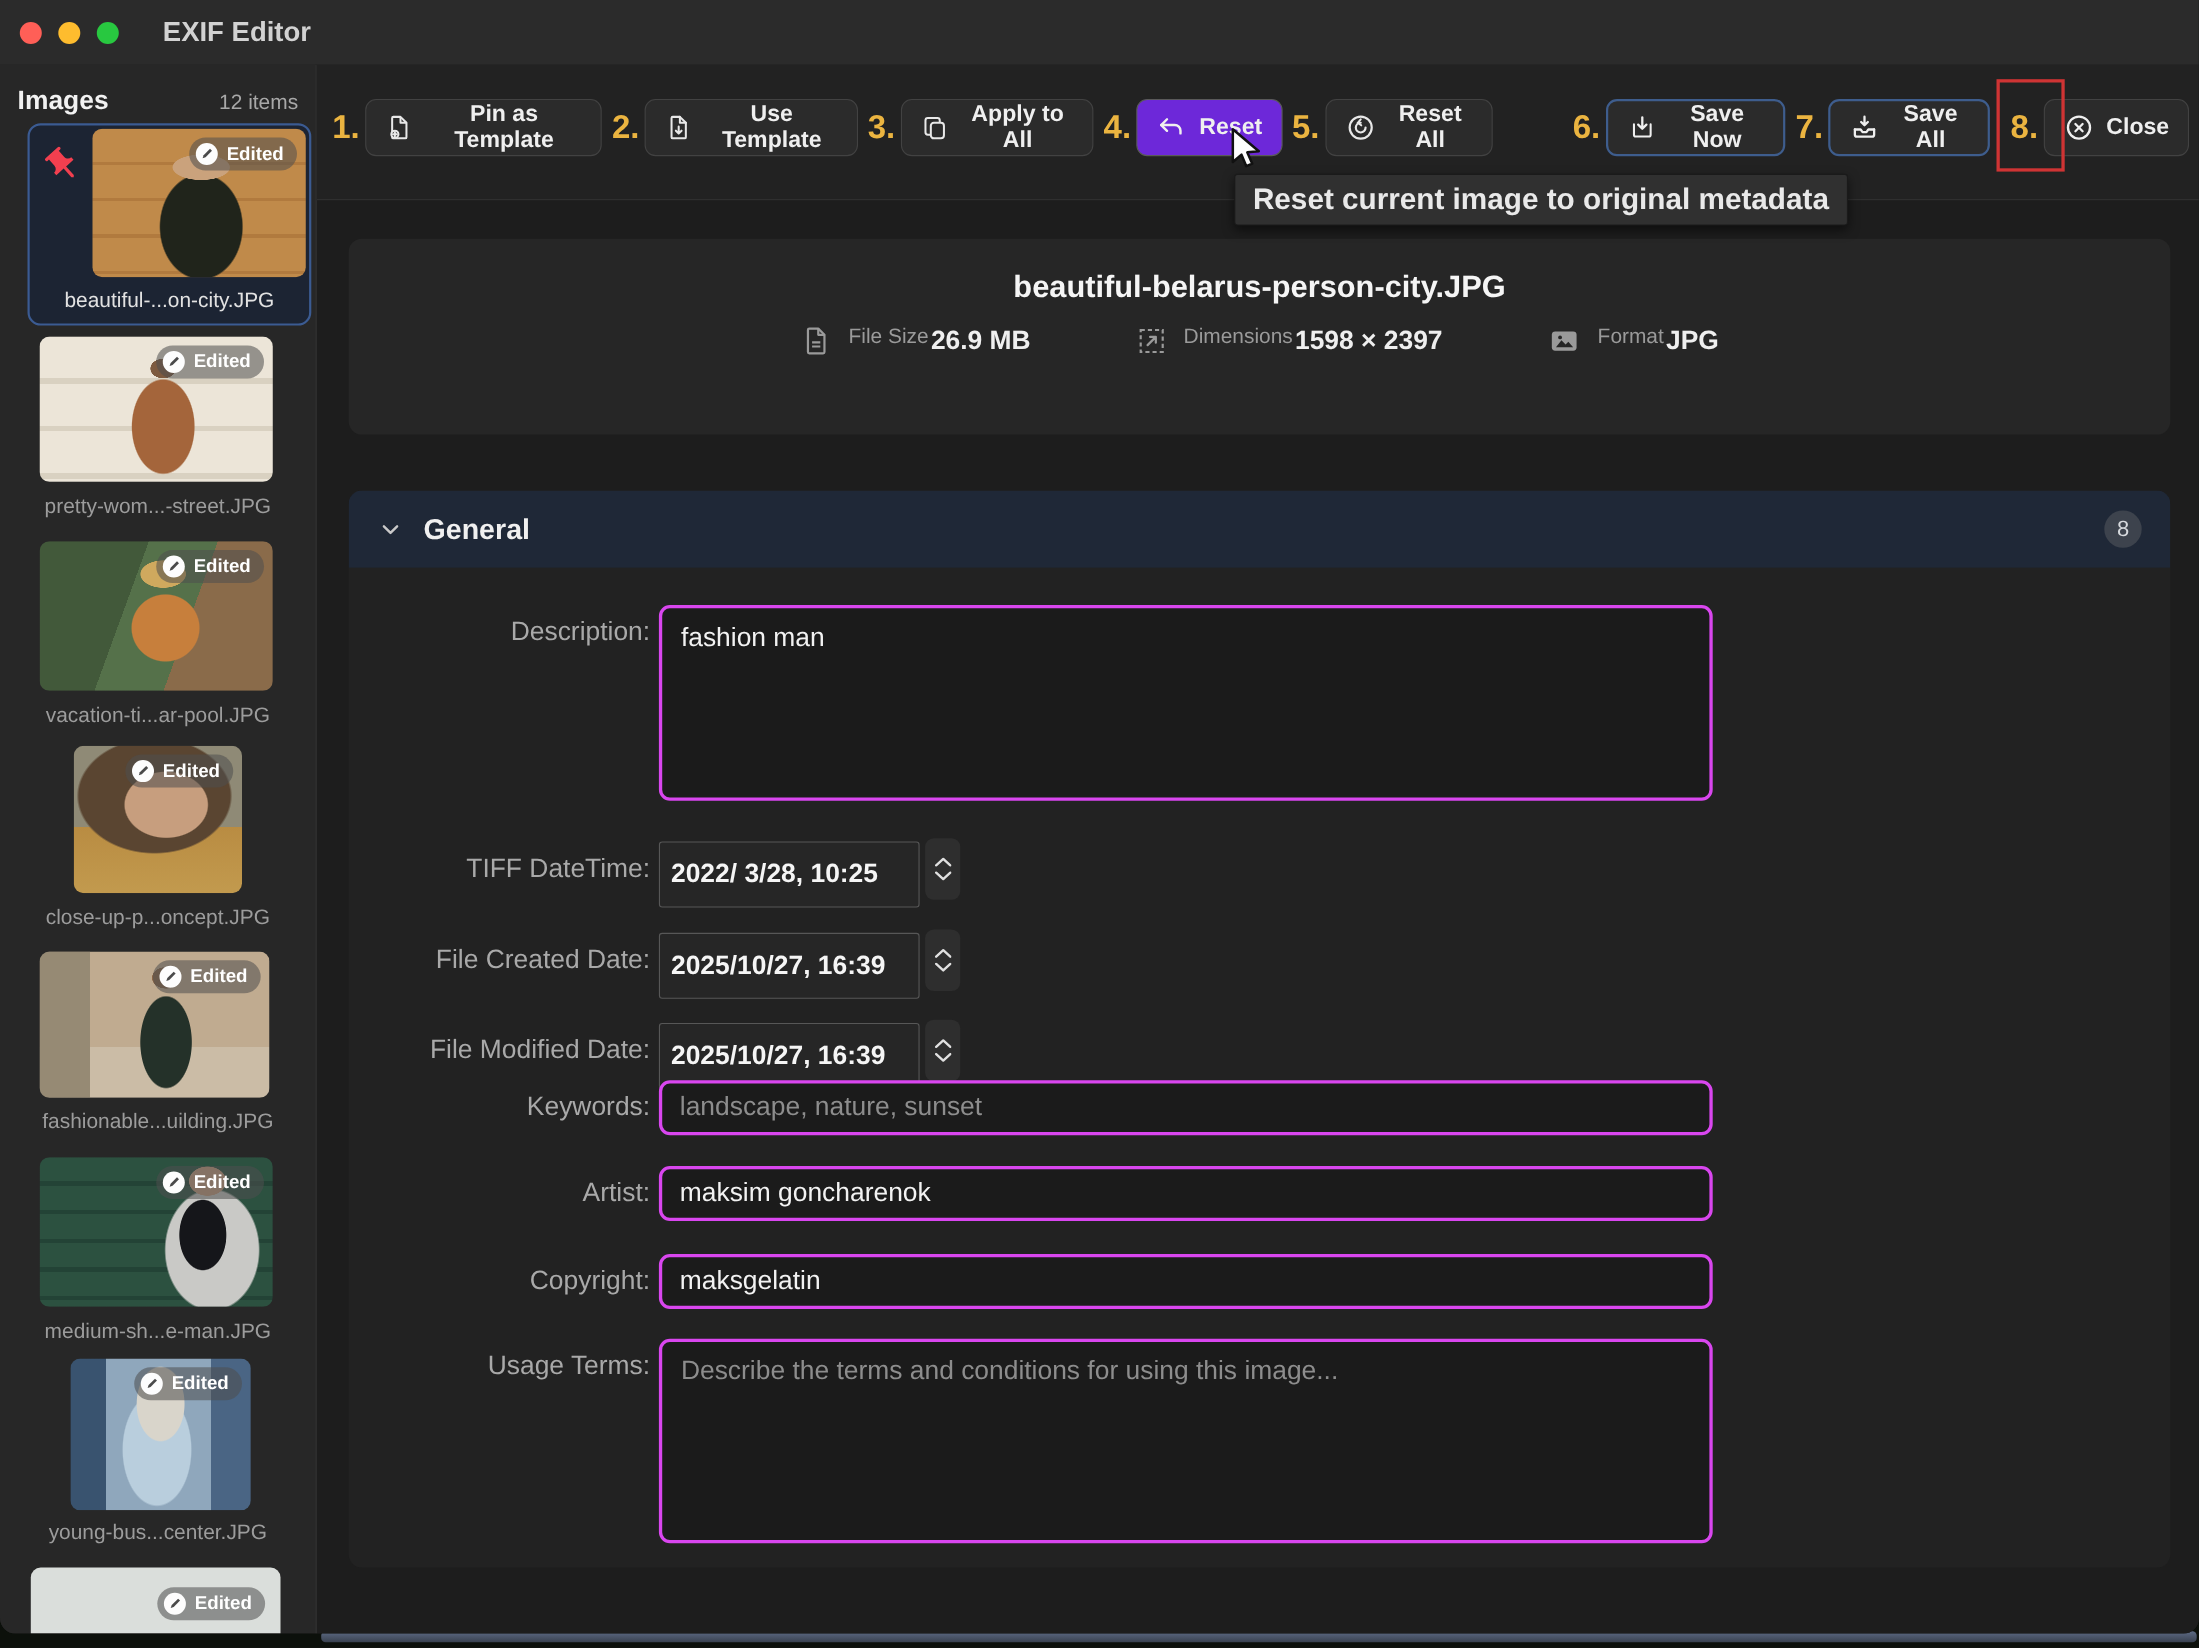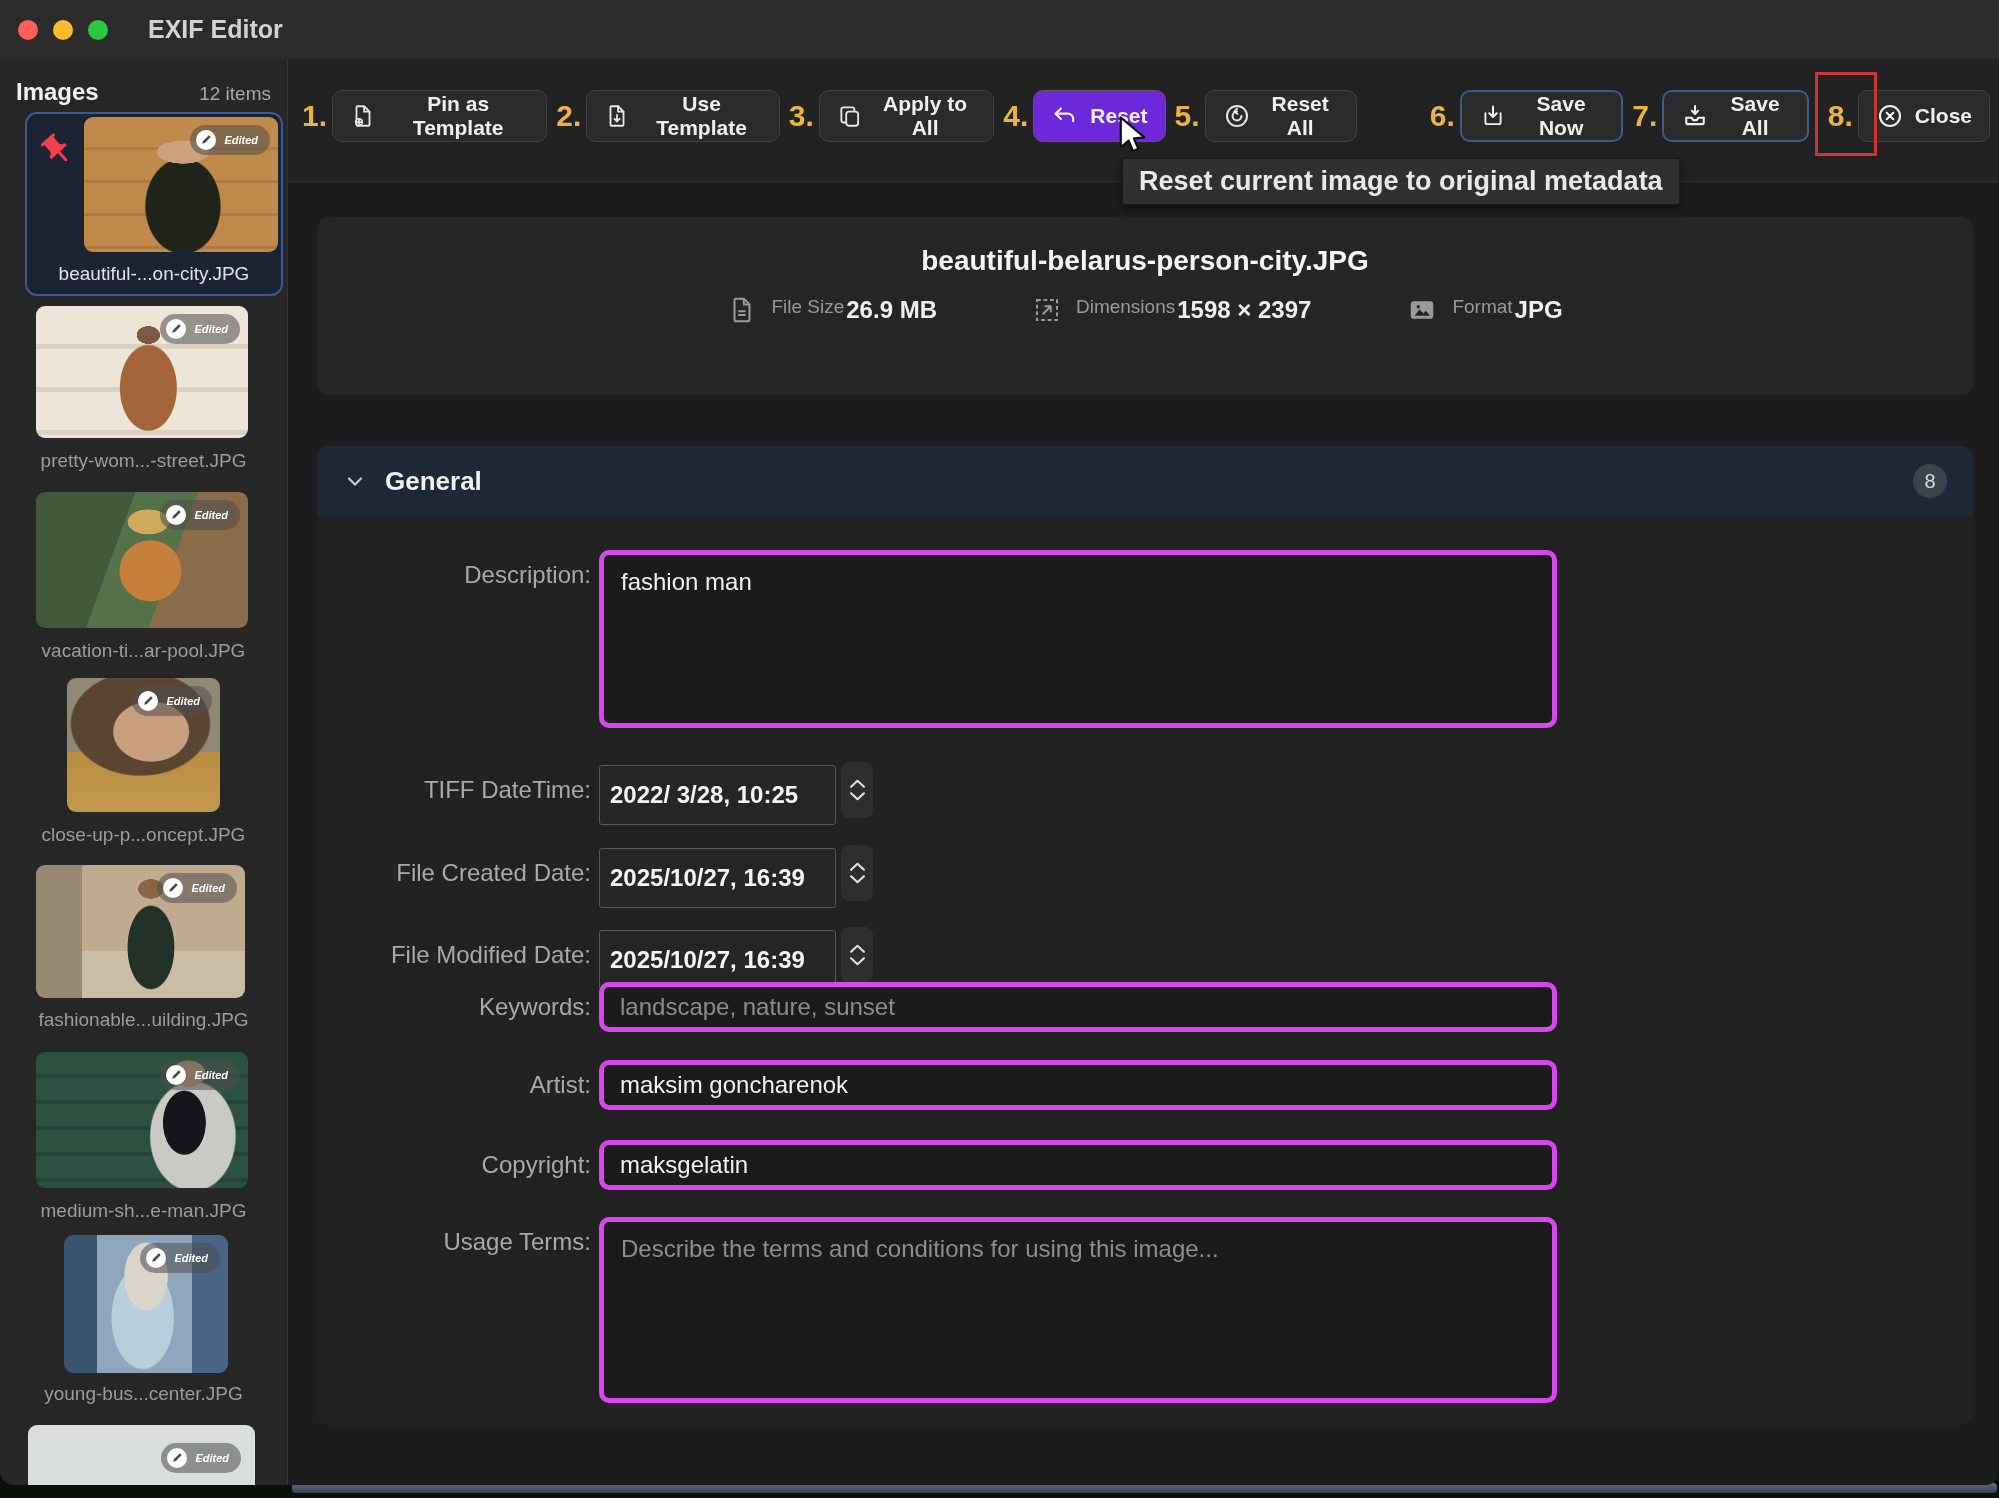--- a/index.html
+++ b/index.html
@@ -78,21 +78,21 @@
       radial-gradient(36% 72% at 74% 62%,#c9c9c6 0 55%,transparent 57%),
       repeating-linear-gradient(180deg,#2c5140 0 22px,#234336 22px 26px);}
   .t7{background:
       radial-gradient(26% 48% at 50% 30%,#d9d5cb 0 50%,transparent 52%),
       radial-gradient(34% 66% at 48% 60%,#b9cedd 0 55%,transparent 57%),
       linear-gradient(90deg,#39536f 0 20%,#8fa7bc 20% 78%,#4a6584 78%);}
   .t8{background:
       linear-gradient(180deg,#dadedb 0 55%,#c9cfc8 55% 62%,#47663c 62% 74%,#76a34e 74% 100%);}
   .edited-badge{position:absolute;top:8px;right:8px;display:flex;align-items:center;gap:7px;
     padding:4px 12px 4px 5px;background:rgba(78,78,78,.55);border-radius:17px;
-    color:#fff;font-size:11px;font-weight:bold;font-style:italic;}
+    color:#fff;font-size:17px;font-weight:bold;}
   .it8 .edited-badge{top:18px;right:14px;}
 
   
   .main{position:absolute;left:288px;top:59px;right:0;bottom:0;background:#1d1d1d;}
   .toolbar-strip{position:absolute;left:0;top:0;right:0;height:122px;border-bottom:1px solid #313131;background:#222222;}
   .toolbar-row{position:absolute;left:14px;top:31px;display:flex;align-items:center;}
   .tb-group{display:flex;align-items:center;gap:5px;margin-right:9px;}
   .tb-num{font-size:30px;font-weight:bold;color:#ebb440;}
   .tb-btn{display:flex;align-items:center;gap:11px;height:52px;padding:0 17px;border-radius:10px;
     background:#2b2b2b;border:1px solid #424242;color:#efefef;font-size:21px;font-weight:bold;
@@ -122,21 +122,21 @@
   .general-panel{position:absolute;left:29px;top:387px;width:1656px;height:979px;background:#222222;
     border-radius:12px;overflow:hidden;}
   .general-header{height:70px;background:#1f2837;display:flex;align-items:center;gap:18px;
     padding:0 26px;box-sizing:border-box;}
   .general-title{font-size:26px;font-weight:bold;color:#f0f0f0;}
   .count-badge{margin-left:auto;width:34px;height:34px;border-radius:50%;background:#3d434d;
     color:#d6d9dd;font-size:20px;display:flex;align-items:center;justify-content:center;}
   .form-body{position:relative;height:909px;}
   .f-label{position:absolute;left:0;width:274px;text-align:right;font-size:24px;color:#a9a9a9;}
   .f-input,.f-area{position:absolute;left:282px;box-sizing:border-box;background:#1b1b1b;
-    border:5px solid #d946ef;border-radius:10px;color:#f2f2f2;font-size:24px;
+    border:3px solid #d946ef;border-radius:10px;color:#f2f2f2;font-size:24px;
     font-family:inherit;outline:none;}
   .f-input{width:958px;height:50px;padding:0 16px;}
   .f-area{width:958px;padding:13px 17px;resize:none;}
   .f-input::placeholder,.f-area::placeholder{color:#8d8d8d;opacity:1;}
   .date-input{position:absolute;left:282px;width:237px;height:60px;box-sizing:border-box;
     background:#262626;border:1px solid #575757;border-radius:3px;color:#f5f5f5;
     font-size:24px;font-weight:bold;font-family:inherit;padding:0 10px;outline:none;}
   .stepper{position:absolute;left:524px;width:32px;height:56px;background:#2e2e2e;border-radius:8px;
     display:flex;flex-direction:column;align-items:center;justify-content:center;gap:4px;}
   svg{display:block;}

